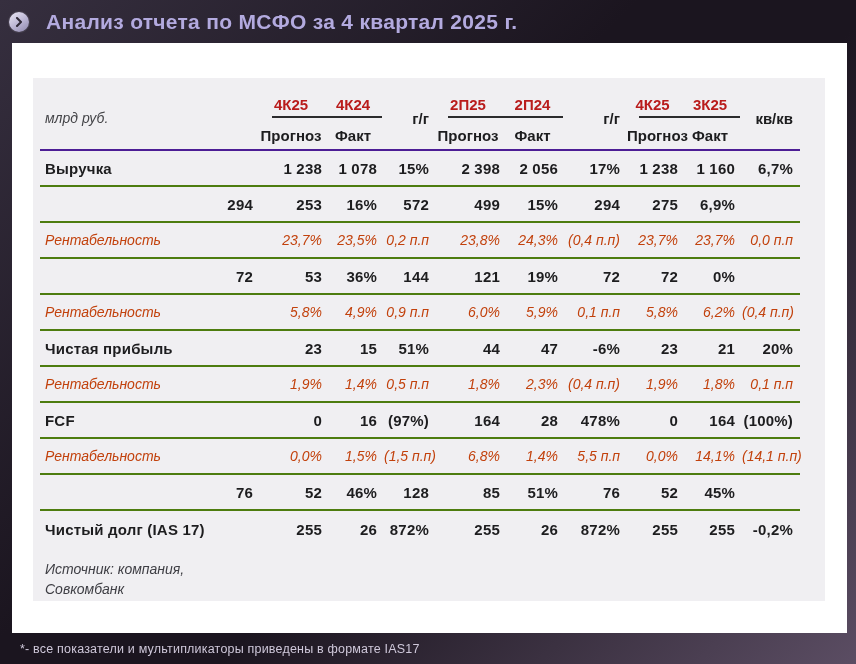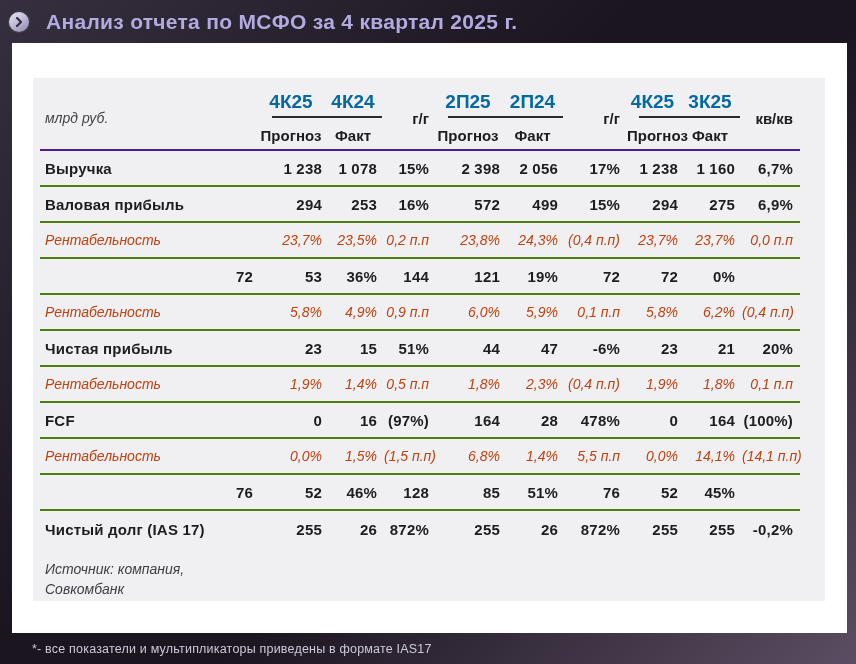--- a/index.html
+++ b/index.html
@@ -30,21 +30,21 @@
   
   .tgrid { --cols:220px 69px 55px 52px 71px 58px 62px 58px 57px 58px; }
   .thead {
     display:grid; grid-template-columns:var(--cols);
     grid-template-rows:26px 8px 28px;
     width:760px; padding-right:8px; margin-left:7px; padding-top:9px;
     border-bottom:2px solid #4c1d95;
   }
   .unit { grid-column:1; grid-row:1/4; align-self:center; padding-left:5px;
     font-style:italic; font-size:14px; color:#454549; }
-  .hq { font-weight:bold; font-size:19px; color:#0369a1; text-align:center;
+  .hq { font-weight:bold; font-size:15px; color:#b91c1c; text-align:center;
     padding-right:7px; white-space:nowrap; grid-row:1; align-self:end; }
   .hs { font-weight:bold; font-size:15px; color:#1d1d1f; text-align:center;
     padding-right:7px; white-space:nowrap; grid-row:3; align-self:center; }
   .hd { font-weight:bold; font-size:15px; color:#1d1d1f; text-align:right;
     padding-right:7px; grid-row:1/4; align-self:center; white-space:nowrap; }
   .hline { grid-row:2; align-self:center; border-bottom:2px solid #2b2b2d;
     margin-left:12px; margin-right:2px; height:2px; }
   .g1a{grid-column:2}.g1b{grid-column:3}.g1l{grid-column:2/4}.g1d{grid-column:4}
   .g2a{grid-column:5}.g2b{grid-column:6}.g2l{grid-column:5/7}.g2d{grid-column:7}
   .g3a{grid-column:8}.g3b{grid-column:9}.g3l{grid-column:8/10}.g3d{grid-column:10}
@@ -59,21 +59,21 @@
   .cell.val { text-align:right; padding-right:7px; }
   .trow.bold .cell { font-weight:bold; font-size:15px; color:#1d1d1f;
     letter-spacing:.2px; }
   .trow.italic .cell { font-style:italic; font-size:14px; color:#c2410c; }
 
   .source { margin-left:12px; margin-top:12px; font-style:italic; font-size:14px;
     color:#3e3e44; line-height:1.45; }
 
   
   .footer { position:absolute; left:0; bottom:0; width:100%; height:31px;
-    display:flex; align-items:center; padding-left:32px; }
+    display:flex; align-items:center; padding-left:20px; }
   .footer-note { font-size:12.5px; color:#cfc8da; letter-spacing:.2px; }
 </style>
 </head>
 <body>
 
 <div class="titlebar">
   <span class="chev-circle">
     <svg width="10" height="10" viewBox="0 0 10 10">
       <path d="M3 1 L7 5 L3 9" fill="none" stroke="#2f2937" stroke-width="2" stroke-linecap="round" stroke-linejoin="round"></path>
     </svg>
@@ -116,21 +116,20 @@
           <div class="cell val">1 078</div>
           <div class="cell val">15%</div>
           <div class="cell val">2 398</div>
           <div class="cell val">2 056</div>
           <div class="cell val">17%</div>
           <div class="cell val">1 238</div>
           <div class="cell val">1 160</div>
           <div class="cell val">6,7%</div>
         </div>
         <div class="trow bold">
-          <div class="cell label">Валовая прибыль</div>
           <div class="cell val">294</div>
           <div class="cell val">253</div>
           <div class="cell val">16%</div>
           <div class="cell val">572</div>
           <div class="cell val">499</div>
           <div class="cell val">15%</div>
           <div class="cell val">294</div>
           <div class="cell val">275</div>
           <div class="cell val">6,9%</div>
         </div>

